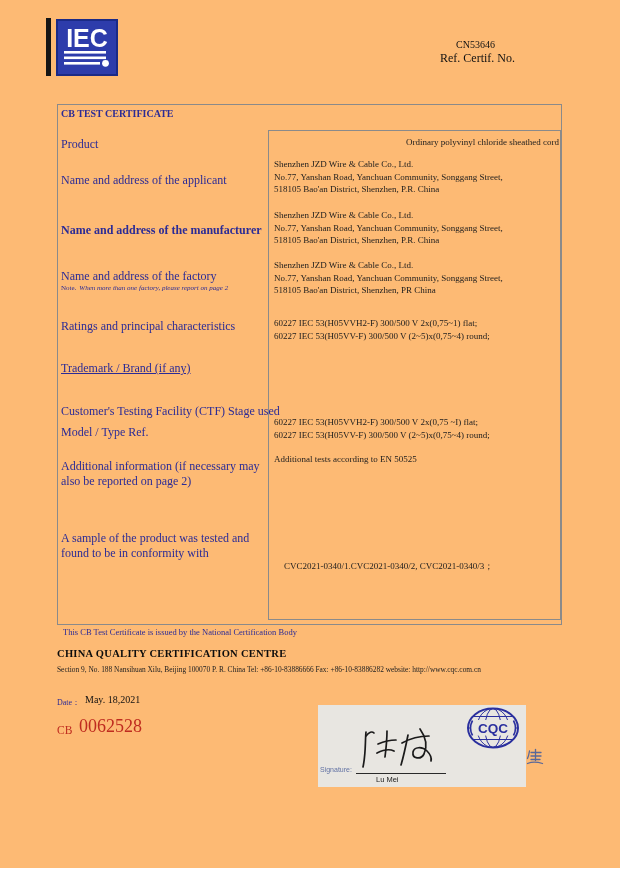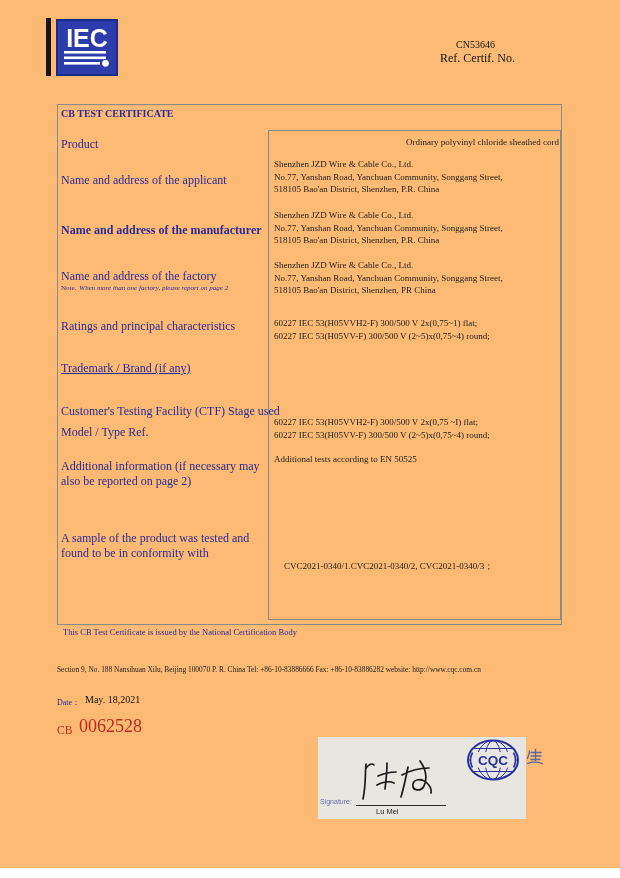--- a/index.html
+++ b/index.html
@@ -51,21 +51,21 @@
   
   .issued-line{left:63px;top:627px;font-size:8.5px;color:#2b2b96;}
   .ncb-name{left:57px;top:648px;font-size:10.5px;font-weight:bold;color:#0d0d0d;letter-spacing:.3px;}
   .ncb-address{left:57px;top:665px;font-size:7.4px;color:#222;}
   .date-label{left:57px;top:697px;font-size:8px;color:#2b2b96;}
   .date-value{left:85px;top:694px;font-size:10px;color:#111;}
   .cb-prefix{left:57px;top:724px;font-size:11.5px;color:#bf2b1f;}
   .cb-number{left:79px;top:716px;font-size:18px;color:#bf2b1f;}
 
   
-  .sig-patch{left:318px;top:737px;width:208px;height:82px;background:#e8e6e1;}
+  .sig-patch{left:318px;top:705px;width:208px;height:82px;background:#e8e6e1;}
   .cqc-logo{left:148px;top:2px;width:54px;height:42px;}
   .sig-strokes{left:38px;top:22px;width:92px;height:46px;}
   .sig-line{left:38px;top:68px;width:90px;height:1px;background:#2a2a2a;}
   .sig-label{left:2px;top:61px;font-size:7px;color:#6272a3;font-family:"Liberation Sans",sans-serif;}
   .sig-name{left:58px;top:70px;font-size:7.5px;color:#1d1d1d;font-family:"Liberation Sans",sans-serif;}
   .jian-stamp{left:526px;top:748px;width:18px;height:18px;}
 </style>
 </head>
 <body>
 
@@ -117,20 +117,21 @@
 No.77, Yanshan Road, Yanchuan Community, Songgang Street,
 518105 Bao'an District, Shenzhen, PR China</div>
   <div class="abs val v-ratings">60227 IEC 53(H05VVH2-F) 300/500 V 2x(0,75~1) flat;
 60227 IEC 53(H05VV-F) 300/500 V (2~5)x(0,75~4) round;</div>
   <div class="abs val v-model">60227 IEC 53(H05VVH2-F) 300/500 V 2x(0,75 ~I) flat;
 60227 IEC 53(H05VV-F) 300/500 V (2~5)x(0,75~4) round;</div>
   <div class="abs val v-additional">Additional tests according to EN 50525</div>
   <div class="abs val v-cvc">CVC2021-0340/1.CVC2021-0340/2, CVC2021-0340/3；</div>
 
   <div class="abs issued-line">This CB Test Certificate is issued by the National Certification Body</div>
+  <div class="abs ncb-name">CHINA QUALITY CERTIFICATION CENTRE</div>
   <div class="abs ncb-address">Section 9, No. 188 Nansihuan Xilu, Beijing 100070 P. R. China Tel: +86-10-83886666 Fax: +86-10-83886282 website: http://www.cqc.com.cn</div>
   <div class="abs date-label">Date：</div>
   <div class="abs date-value">May. 18,2021</div>
   <div class="abs cb-prefix">CB</div>
   <div class="abs cb-number">0062528</div>
 
   <div class="abs sig-patch">
     <svg class="abs cqc-logo" viewBox="0 0 54 42">
       <ellipse cx="27" cy="21" rx="25" ry="19.5" fill="none" stroke="#2a2f9e" stroke-width="2"></ellipse>
       <ellipse cx="27" cy="21" rx="16" ry="19.5" fill="none" stroke="#2a2f9e" stroke-width="1"></ellipse>

